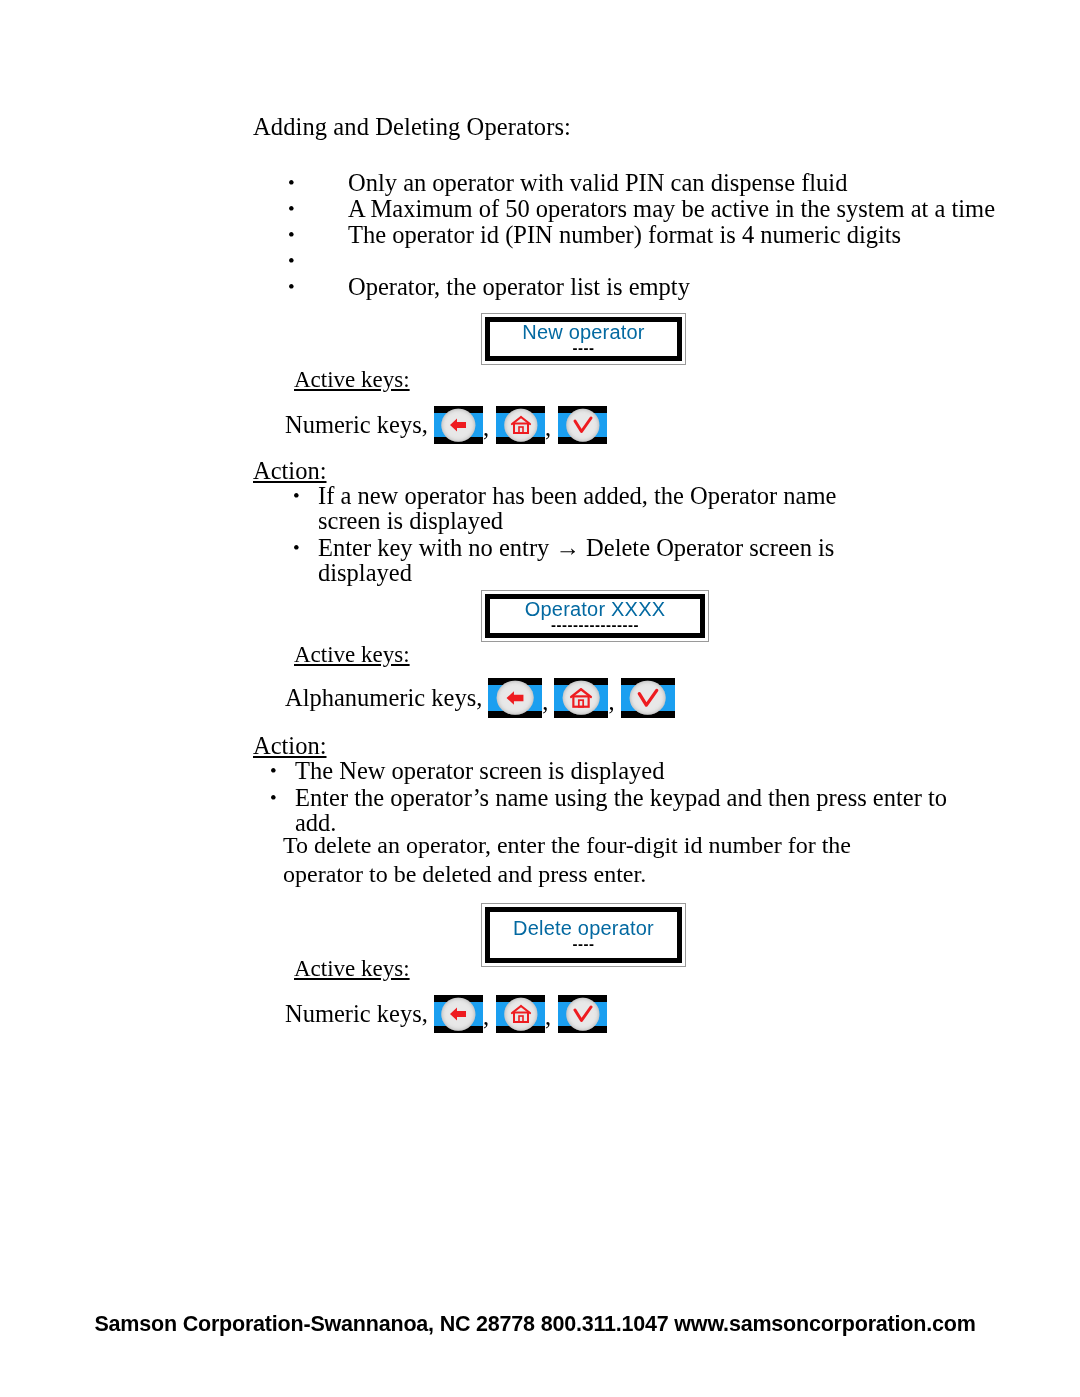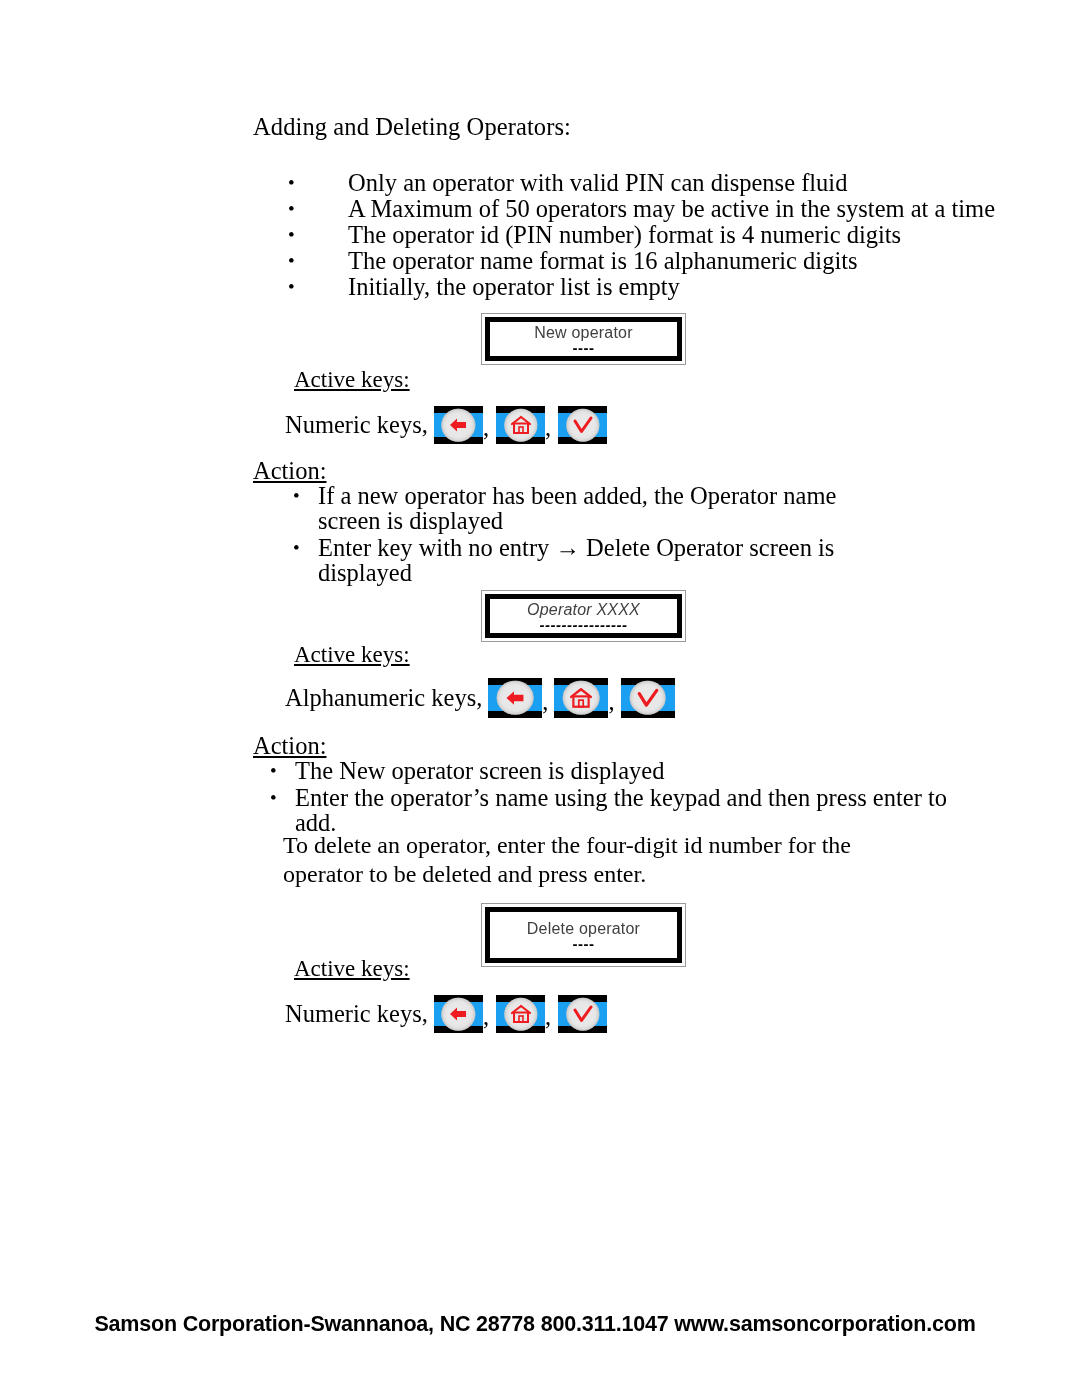--- a/index.html
+++ b/index.html
@@ -118,23 +118,23 @@
     background: #ffffff;
     width: 100%;
     height: 100%;
     display: flex;
     flex-direction: column;
     align-items: center;
     justify-content: center;
     font-family: "Liberation Sans", "DejaVu Sans", sans-serif;
   }
   .lcd-line1 {
-    font-size: 16px;
+    font-size: 20px;
     letter-spacing: 0.2px;
-    color: #404040;
+    color: #0369a1;
     line-height: 17px;
   }
   .lcd-line2 {
     font-size: 15px;
     letter-spacing: 0.5px;
     color: #000;
     line-height: 12px;
     margin-top: 1px;
     font-weight: bold;
   }
@@ -203,25 +203,24 @@
     <li>
       <span class="bullet">•</span>
       <span class="btext">A Maximum of 50 operators may be active in the system at a time</span>
     </li>
     <li>
       <span class="bullet">•</span>
       <span class="btext">The operator id (PIN number) format is 4 numeric digits</span>
     </li>
     <li>
       <span class="bullet">•</span>
-      <span class="btext">The operator name format is 16 alphanumeric digits</span>
-    </li>
-    <li>
-      <span class="bullet">•</span>
-      <span class="btext">Initially, the operator list is empty</span>
+    </li>
+    <li>
+      <span class="bullet">•</span>
+      <span class="btext">Operator, the operator list is empty</span>
     </li>
   </ul>
 
   <div class="lcd" style="left:481px; top:313px; width:205px; height:52px;">
     <div class="lcd-inner">
       <div class="lcd-line1">New operator</div>
       <div class="lcd-line2">----</div>
     </div>
   </div>
 
@@ -268,21 +267,21 @@
     <li>
       <span class="bullet">•</span>
       <span class="btext">If a new operator has been added, the Operator name screen is displayed</span>
     </li>
     <li>
       <span class="bullet">•</span>
       <span class="btext">Enter key with no entry → Delete Operator screen is displayed</span>
     </li>
   </ul>
 
-  <div class="lcd" style="left:481px; top:590px; width:205px; height:52px;font-style:italic;">
+  <div class="lcd" style="left:481px; top:590px; width:228px; height:52px;">
     <div class="lcd-inner">
       <div class="lcd-line1">Operator XXXX</div>
       <div class="lcd-line2">----------------</div>
     </div>
   </div>
 
   <div class="abs label-active underlined" style="top:642px;">Active keys:</div>
 
   <div class="abs keys-line" style="left:285px; top:678px;">
     <span>Alphanumeric keys,</span>

